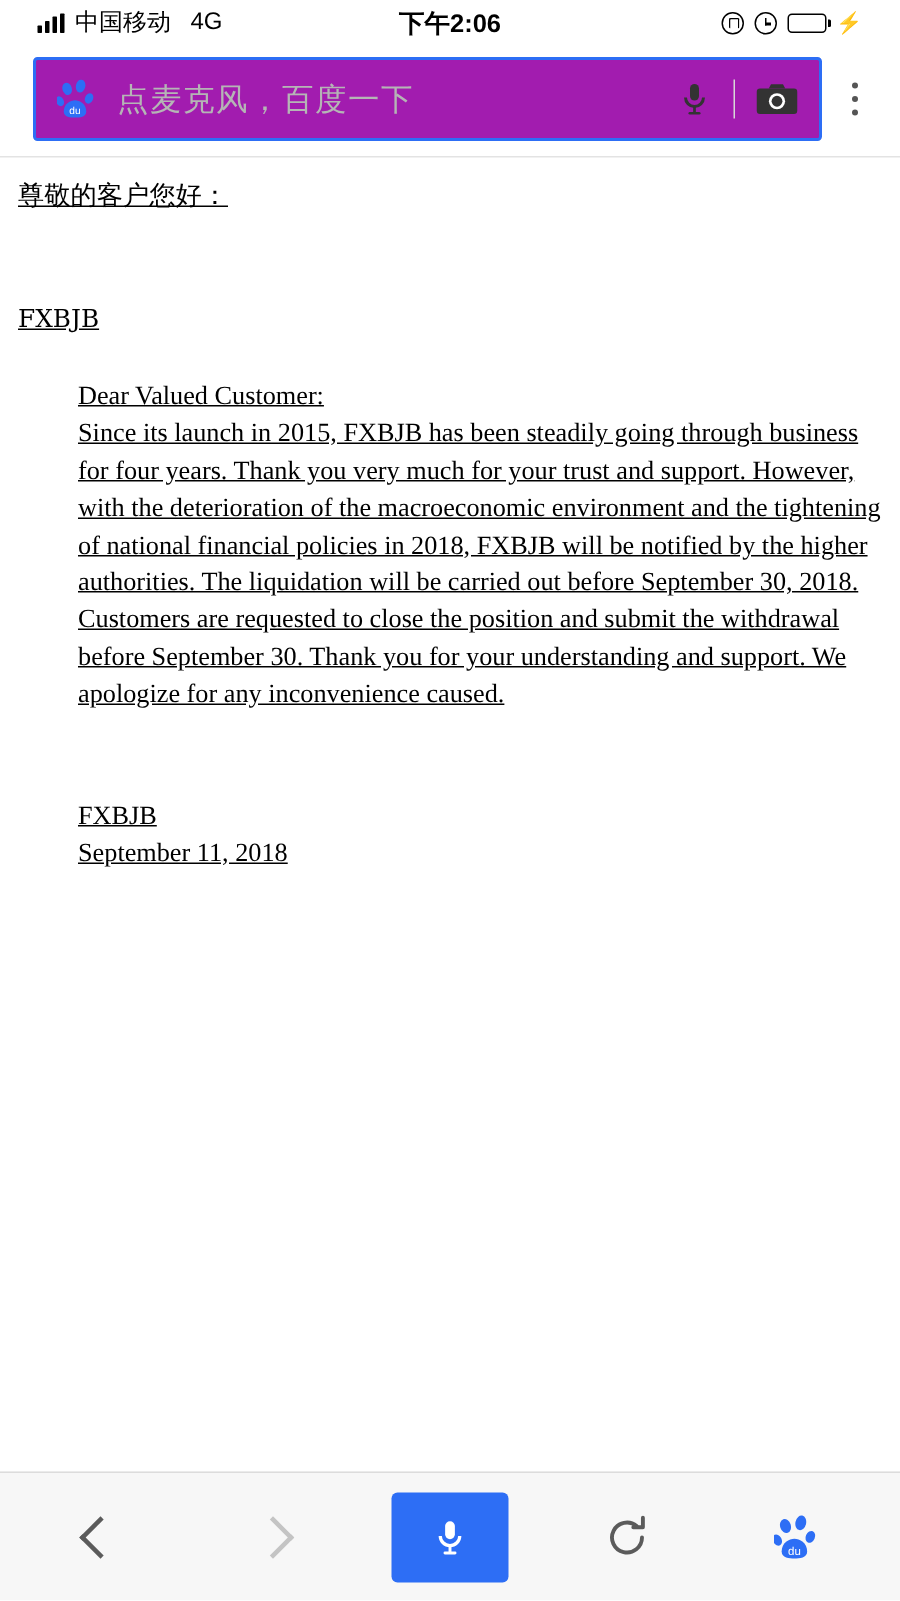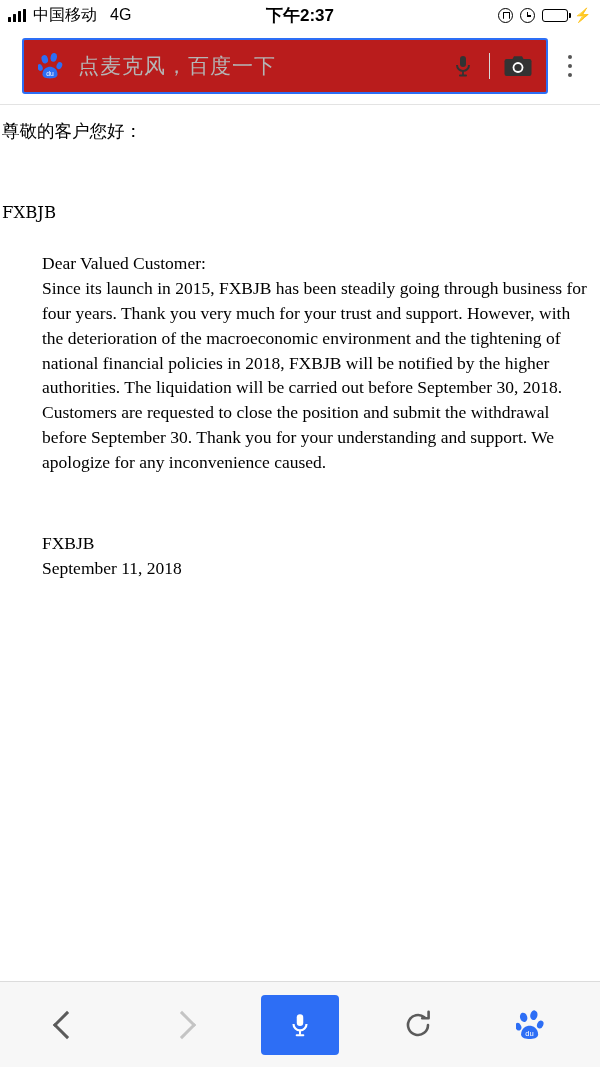--- a/index.html
+++ b/index.html
@@ -11,21 +11,21 @@
     font-family: "Liberation Sans", sans-serif;
     overflow: hidden;
     position: relative;
   }
 
   
   .status-bar {
     height: 30px;
     display: flex;
     align-items: center;
-    padding: 0 8px;
+    padding: 0 25px;
     background: #ffffff;
     font-size: 17px;
     color: #000;
     position: relative;
   }
   .status-left {
     display: flex;
     align-items: center;
     gap: 7px;
     flex: 0 0 auto;
@@ -121,21 +121,21 @@
     background: #fff;
   }
   .search-box {
     flex: 1;
     height: 56px;
     border: 2px solid #2d6ef5;
     border-radius: 3px;
     display: flex;
     align-items: center;
     padding: 0 6px 0 14px;
-    background: #b91c1c;
+    background: #a21caf;
   }
   .baidu-paw {
     width: 30px; height: 26px;
     flex: 0 0 auto;
     margin-right: 10px;
   }
   .search-placeholder {
     flex: 1;
     color: #b5b5b5;
     font-size: 21px;
@@ -176,22 +176,23 @@
     display: block;
   }
   .thin-rule {
     height: 1px;
     background: #e3e3e3;
     width: 100%;
   }
 
   
   .content {
-    padding: 12px 8px 0 2px;
+    padding: 12px 8px 0 12px;
     color: #000;
+    text-decoration: underline;
   }
   .cn-block {
     font-family: "DejaVu Serif", "Liberation Serif", serif;
     font-size: 17.5px;
     line-height: 1.62;
     text-align: justify;
   }
   .cn-block p { margin: 0; }
   .cn-greeting { margin-bottom: 1px; }
   .sig-block {
@@ -250,21 +251,21 @@
   <div class="status-left">
     <span class="signal-bars">
       <i></i>
         <i></i>
         <i></i>
         <i></i>
     </span>
     <span class="carrier">中国移动</span>
     <span class="network">4G</span>
   </div>
-  <div class="status-center">下午2:37</div>
+  <div class="status-center">下午2:06</div>
   <div class="status-right">
     <span class="icon-circle lock"></span>
     <span class="icon-circle alarm"></span>
     <span class="battery">
       <span class="battery-fill" style="width:85%"></span>
     </span>
     <span class="bolt">⚡</span>
   </div>
 </div>
 

